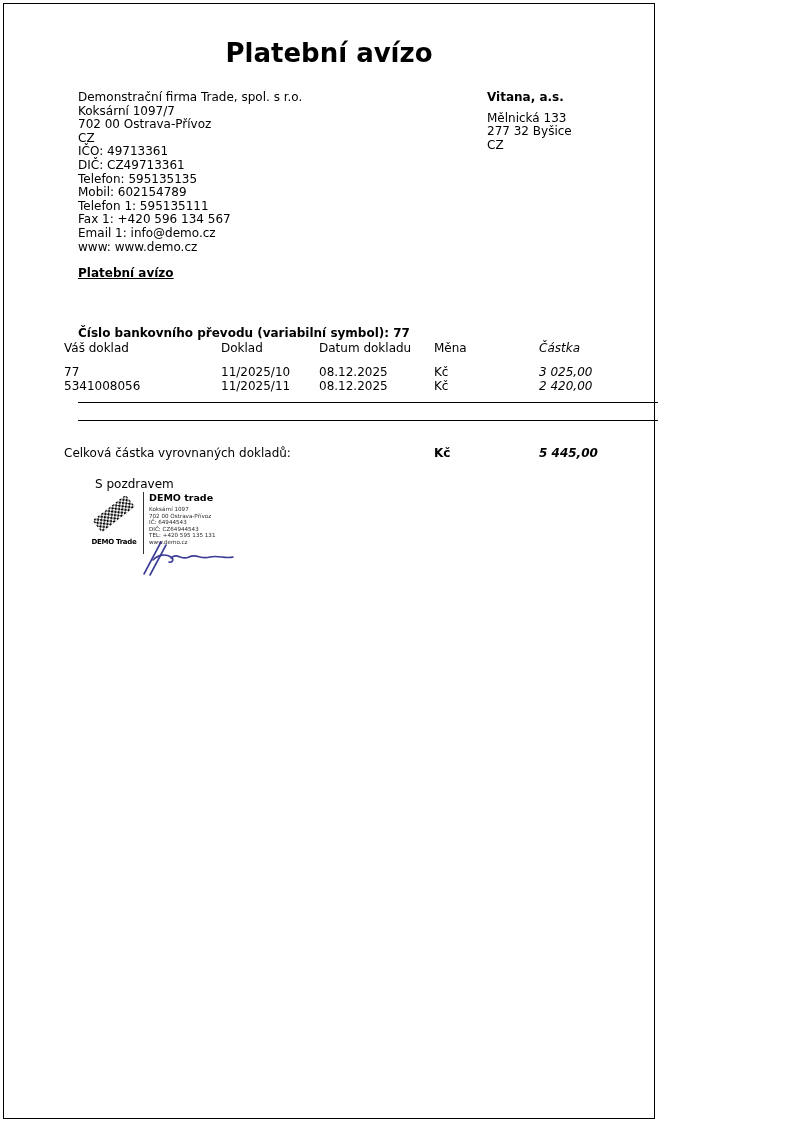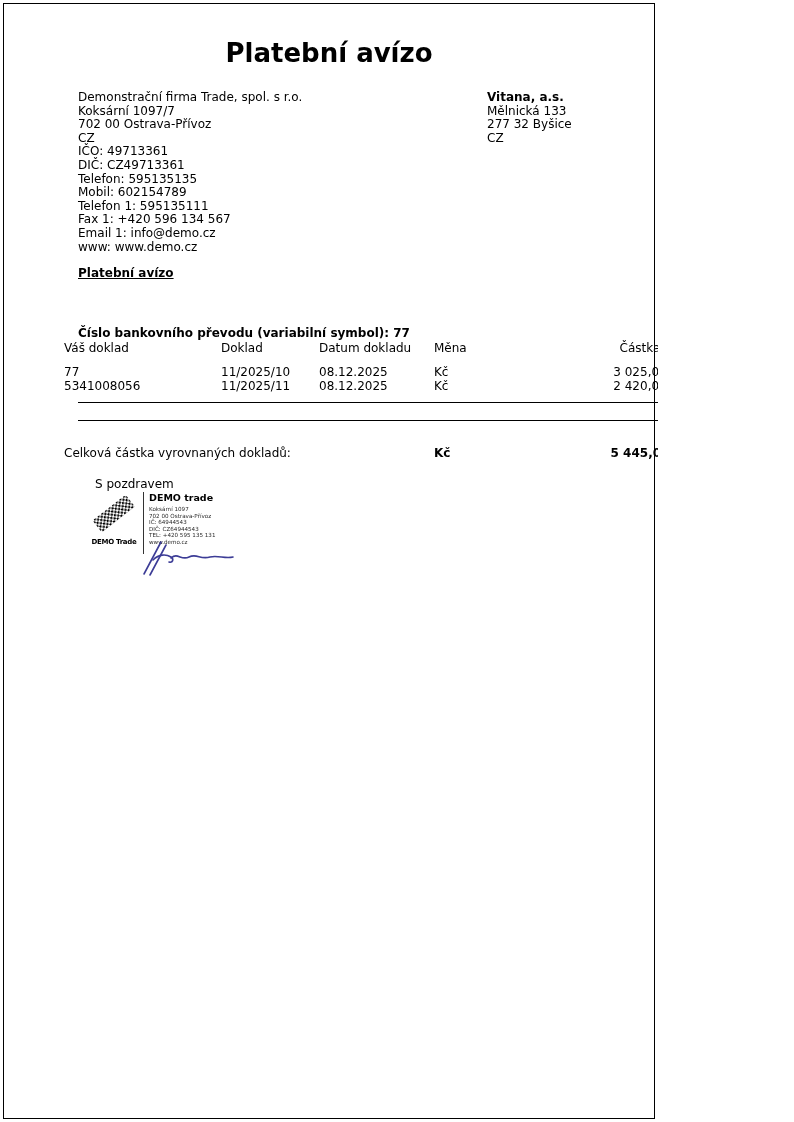--- a/index.html
+++ b/index.html
@@ -21,40 +21,40 @@
     text-align:center;font-size:26px;font-weight:bold;
   }
   .sender{
     position:absolute;left:78px;top:91px;
     font-size:12px;line-height:13.6px;white-space:nowrap;
   }
   .recipient{
     position:absolute;left:487px;top:91px;
     font-size:12px;line-height:13.6px;white-space:nowrap;
   }
-  .recipient .name{font-weight:bold;}
+  .recipient .name{font-weight:bold;margin-bottom:7px;}
   .notice-heading{
     position:absolute;left:78px;top:266px;
     font-size:12px;font-weight:bold;text-decoration:underline;
   }
   .notice-body{
     position:absolute;left:78px;top:280px;width:668px;
     font-size:12px;line-height:14px;
   }
   .table-title{
     position:absolute;left:78px;top:326px;
     font-size:12px;font-weight:bold;
   }
   .trow{
     position:absolute;left:64px;width:677px;
     display:grid;
     grid-template-columns:157px 98px 115px 105px 1fr;
     font-size:12px;line-height:13px;
   }
-  .trow .amount{text-align:center;}
+  .trow .amount{text-align:left;font-style:italic;}
   .thead{top:342px;}
   .r0{top:366px;}
   .r1{top:380px;}
   .rule{
     position:absolute;left:78px;width:677px;height:0;
     border-top:1px solid #000;
   }
   .rule-top{top:402px;}
   .rule-bottom{top:420px;}
   .total-row{top:405px;margin-top:42px;}

